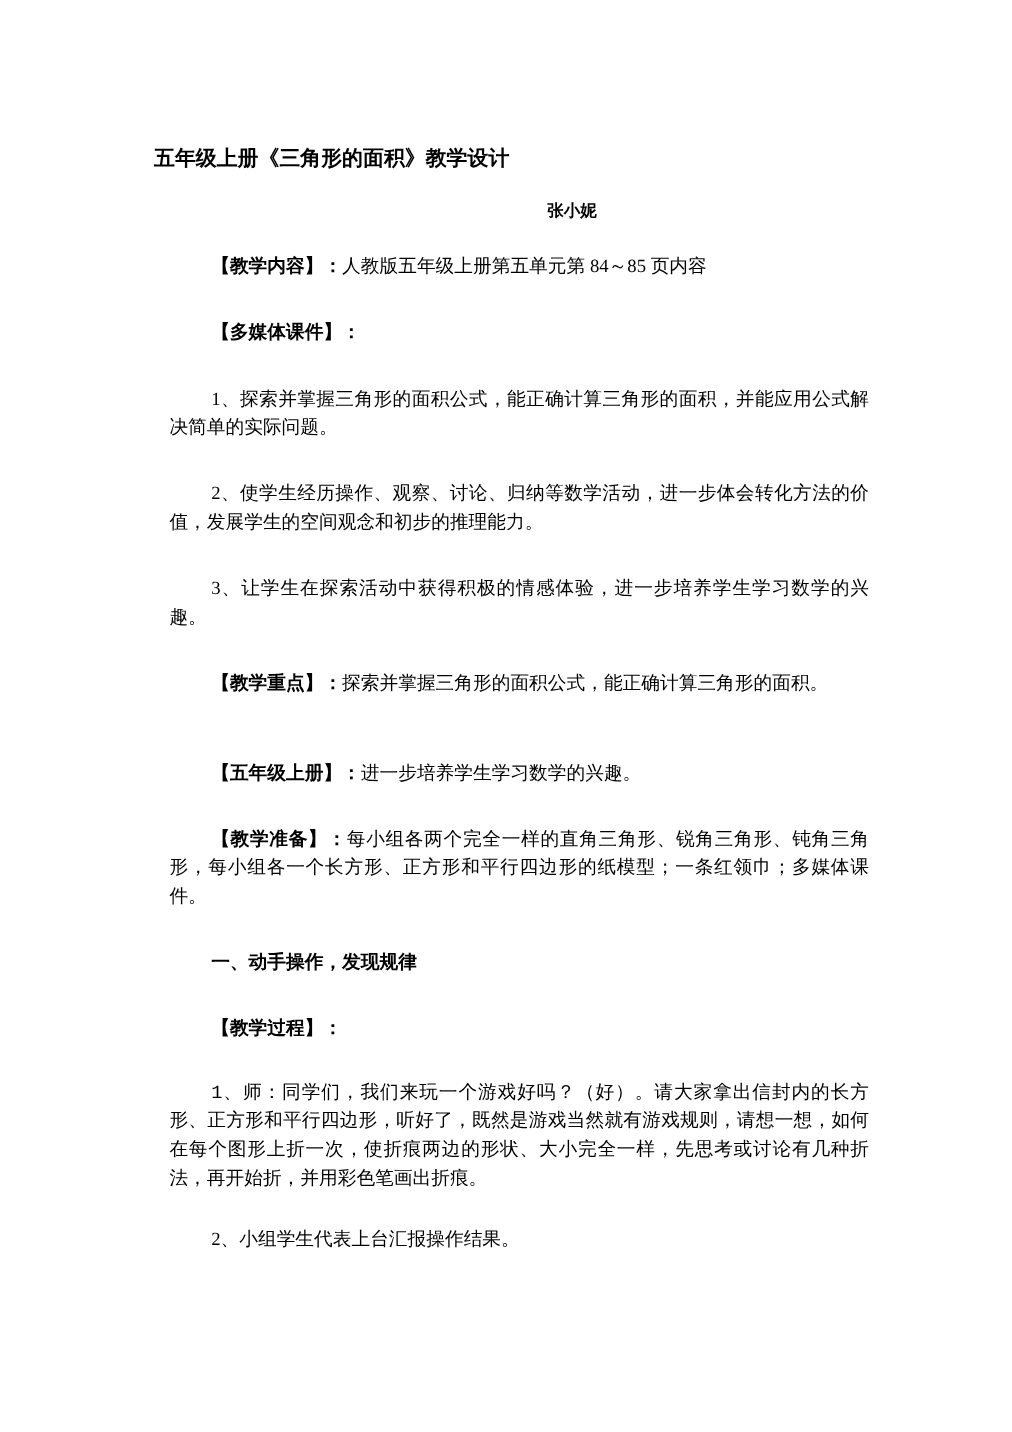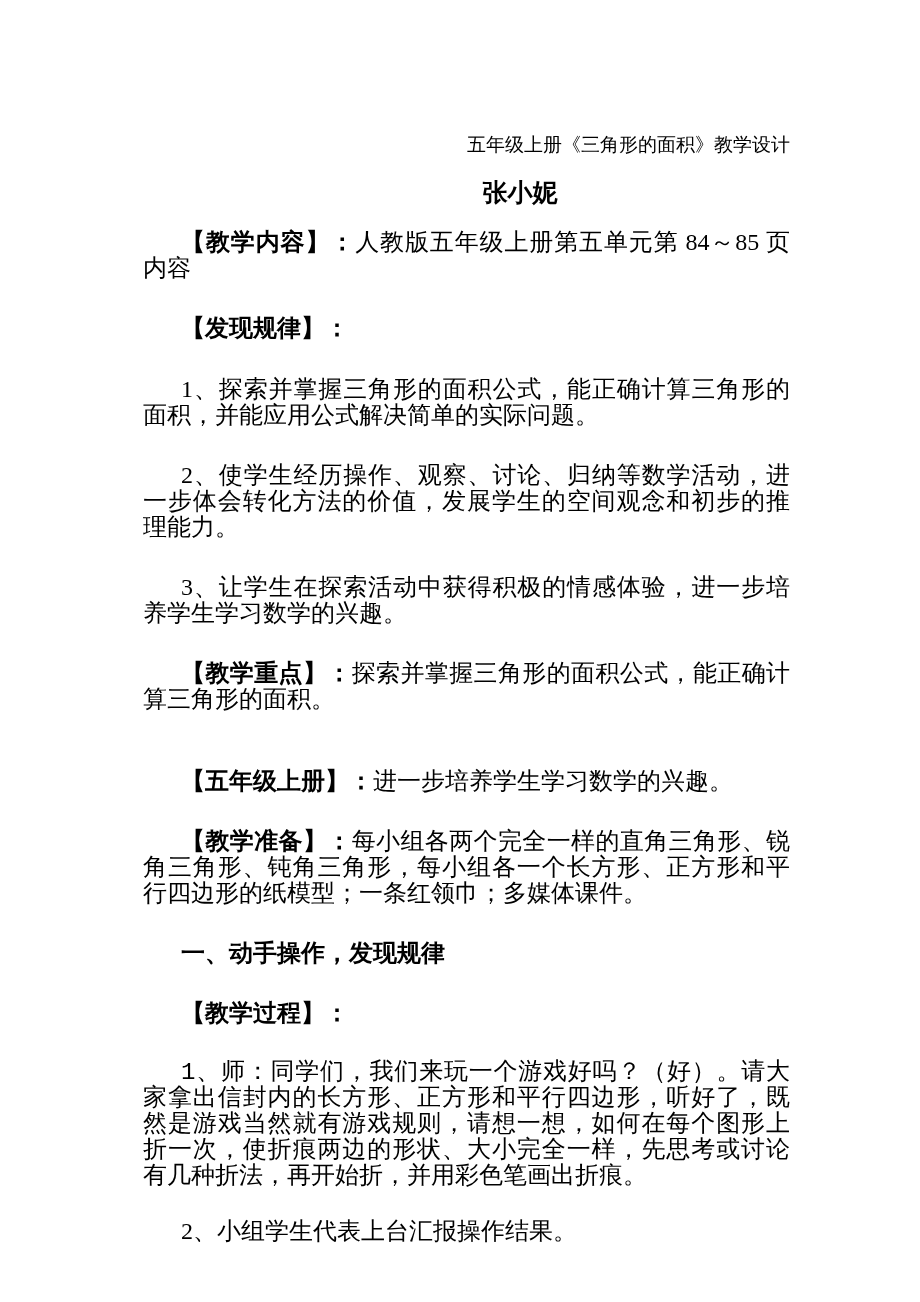--- a/index.html
+++ b/index.html
@@ -17,41 +17,41 @@
   .page {
     box-sizing: border-box;
     width: 920px;
     height: 1302px;
     padding: 132px 130px 0 140px;
     background: #ffffff;
   }
   .title {
     font-family: "Liberation Sans", "DejaVu Sans", sans-serif;
     font-size: 19px;
-    font-weight: normal;
+    font-weight: bold;
     line-height: 26px;
-    text-align: right;
+    text-align: left;
     margin: 0 0 21px 0;
   }
   .author {
     font-family: "Liberation Sans", "DejaVu Sans", sans-serif;
-    font-size: 25px;
+    font-size: 15px;
     font-weight: bold;
     line-height: 26px;
     text-align: center;
     padding-left: 110px;
     margin: 0 0 24px 0;
   }
   .block {
     font-family: "Liberation Serif", "DejaVu Serif", serif;
-    font-size: 24px;
+    font-size: 17px;
     line-height: 26px;
     text-align: justify;
     text-indent: 38px;
-    margin: 0 0 34px 3px;
+    margin: 0 0 34px 14px;
     word-break: break-all;
   }
   .block .label {
     font-family: "Liberation Sans", "DejaVu Sans", sans-serif;
     font-weight: bold;
   }
   .heading {
     font-family: "Liberation Sans", "DejaVu Sans", sans-serif;
     font-weight: bold;
   }
@@ -63,21 +63,21 @@
 <body>
 
 <div class="page">
 
   <h1 class="title">五年级上册《三角形的面积》教学设计</h1>
 
   <div class="author">张小妮</div>
 
   <p class="block"><span class="label">【教学内容】：</span><span>人教版五年级上册第五单元第 84～85 页内容</span></p>
 
-  <p class="block gap-goal"><span class="label">【发现规律】：</span><span></span></p>
+  <p class="block gap-goal"><span class="label">【多媒体课件】：</span><span></span></p>
 
   <p class="block">1、探索并掌握三角形的面积公式，能正确计算三角形的面积，并能应用公式解决简单的实际问题。</p>
 
   <p class="block">2、使学生经历操作、观察、讨论、归纳等数学活动，进一步体会转化方法的价值，发展学生的空间观念和初步的推理能力。</p>
 
   <p class="block">3、让学生在探索活动中获得积极的情感体验，进一步培养学生学习数学的兴趣。</p>
 
   <p class="block gap-focus"><span class="label">【教学重点】：</span><span>探索并掌握三角形的面积公式，能正确计算三角形的面积。</span></p>
 
   <p class="block"><span class="label">【五年级上册】：</span><span>进一步培养学生学习数学的兴趣。</span></p>

